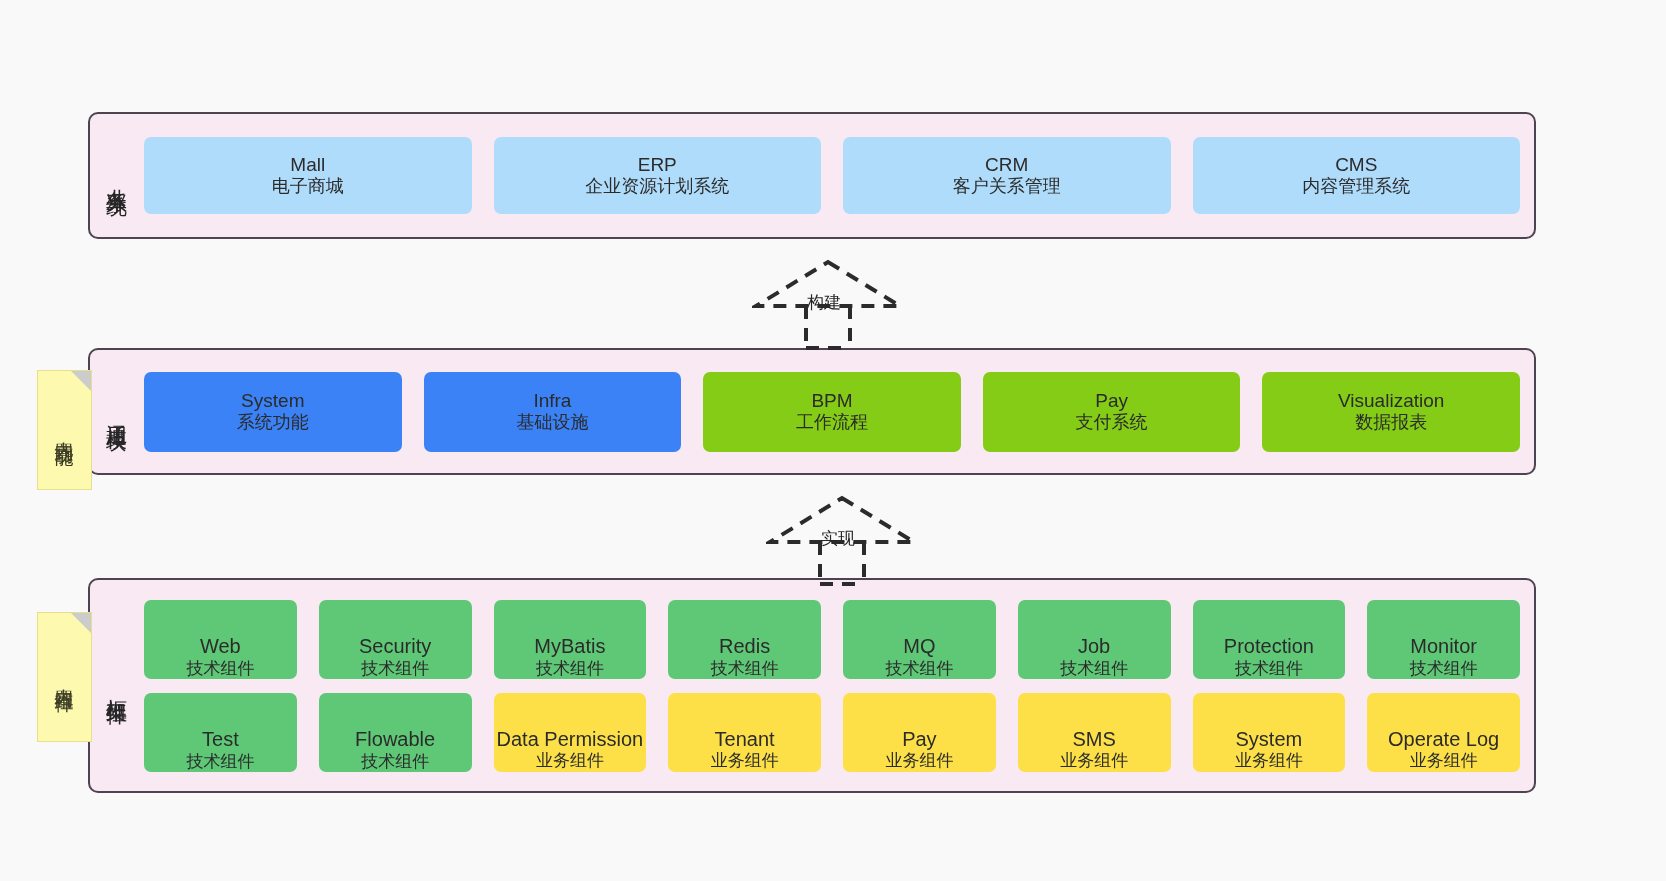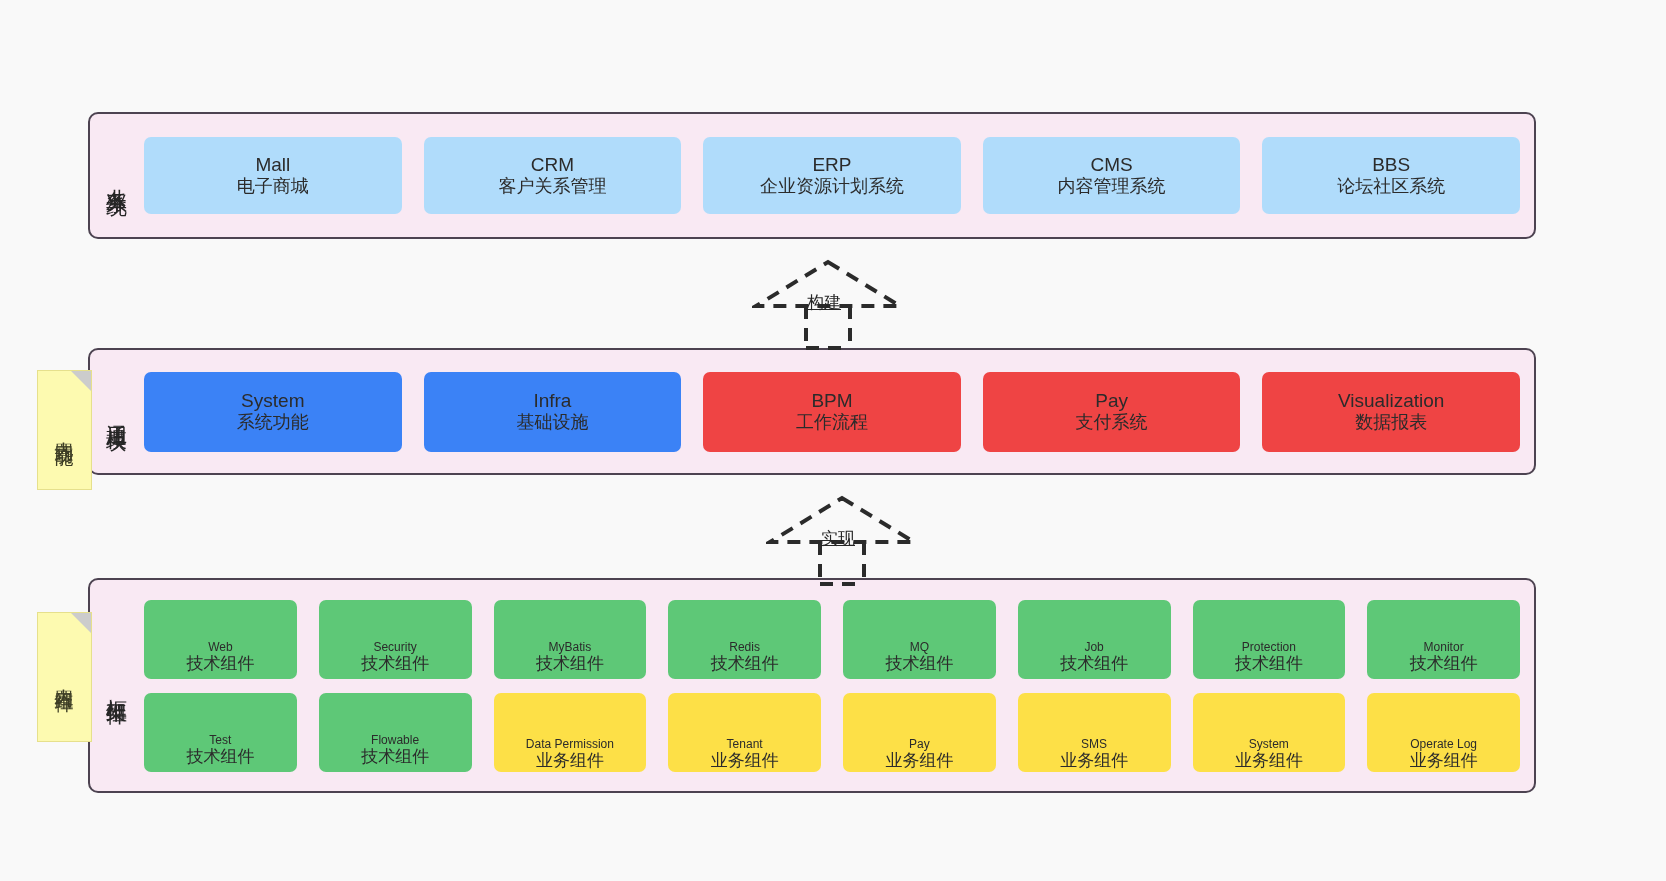--- a/index.html
+++ b/index.html
@@ -70,26 +70,26 @@
     display: flex;
     flex-direction: column;
     align-items: center;
     justify-content: center;
     text-align: center;
     color: #2b2b2b;
     line-height: 1.18;
   }
   .card .en { font-size: 19px; }
   .card .cn { font-size: 18px; }
-  .card.sm .en { font-size: 12px; margin-top: 36px; }
+  .card.sm .en { font-size: 20px; margin-top: 36px; }
   .card.sm .cn { font-size: 17px; }
 
   .c-blue       { background: #b0dcfb; }
   .c-red        { background: #3b82f6; }
-  .c-pink       { background: #ef4444; }
+  .c-pink       { background: #84cc16; }
   .c-green      { background: #5ec877; }
   .c-lightgreen { background: #fde047; justify-content: flex-end; }
 
   
   .note {
     position: absolute;
     box-sizing: border-box;
     background: #fdfab0;
     border: 1px solid #e6e08c;
     display: flex;
@@ -117,51 +117,46 @@
     position: absolute;
     z-index: 2;
   }
   .arrow-label {
     position: absolute;
     font-size: 17px;
     color: #262626;
     background: transparent;
     white-space: nowrap;
     z-index: 4;
-    text-decoration: underline;
   }
 </style>
 </head>
 <body>
 
 <div id="stage">
 
   <div class="layer" id="layer-0" style="left:88px; top:112px; width:1448px; height:127px;">
     <div class="layer-title">业务系统</div>
     <div class="layer-body">
       <div class="row" style="height:77px;">
         <div class="card c-blue">
           <span class="en">Mall</span>
           <span class="cn">电子商城</span>
         </div>
         <div class="card c-blue">
+          <span class="en">ERP</span>
+          <span class="cn">企业资源计划系统</span>
+        </div>
+        <div class="card c-blue">
           <span class="en">CRM</span>
           <span class="cn">客户关系管理</span>
         </div>
         <div class="card c-blue">
-          <span class="en">ERP</span>
-          <span class="cn">企业资源计划系统</span>
-        </div>
-        <div class="card c-blue">
           <span class="en">CMS</span>
           <span class="cn">内容管理系统</span>
-        </div>
-        <div class="card c-blue">
-          <span class="en">BBS</span>
-          <span class="cn">论坛社区系统</span>
         </div>
       </div>
     </div>
   </div>
 
   <svg class="arrow" style="left:752px; top:258px; width:152px; height:92px;" viewBox="0 0 152 92">
     <path d="M 76 4 L 148 48 L 4 48 Z" fill="none" stroke="#2b2b2b" stroke-width="4" stroke-dasharray="13,9" stroke-linecap="butt"></path>
     <path d="M 54 48 L 54 92 M 98 48 L 98 92 M 54 90 L 98 90" fill="none" stroke="#2b2b2b" stroke-width="4" stroke-dasharray="13,9"></path>
   </svg>
   <div class="arrow-label" style="left:807px; top:291px;">构建</div>

